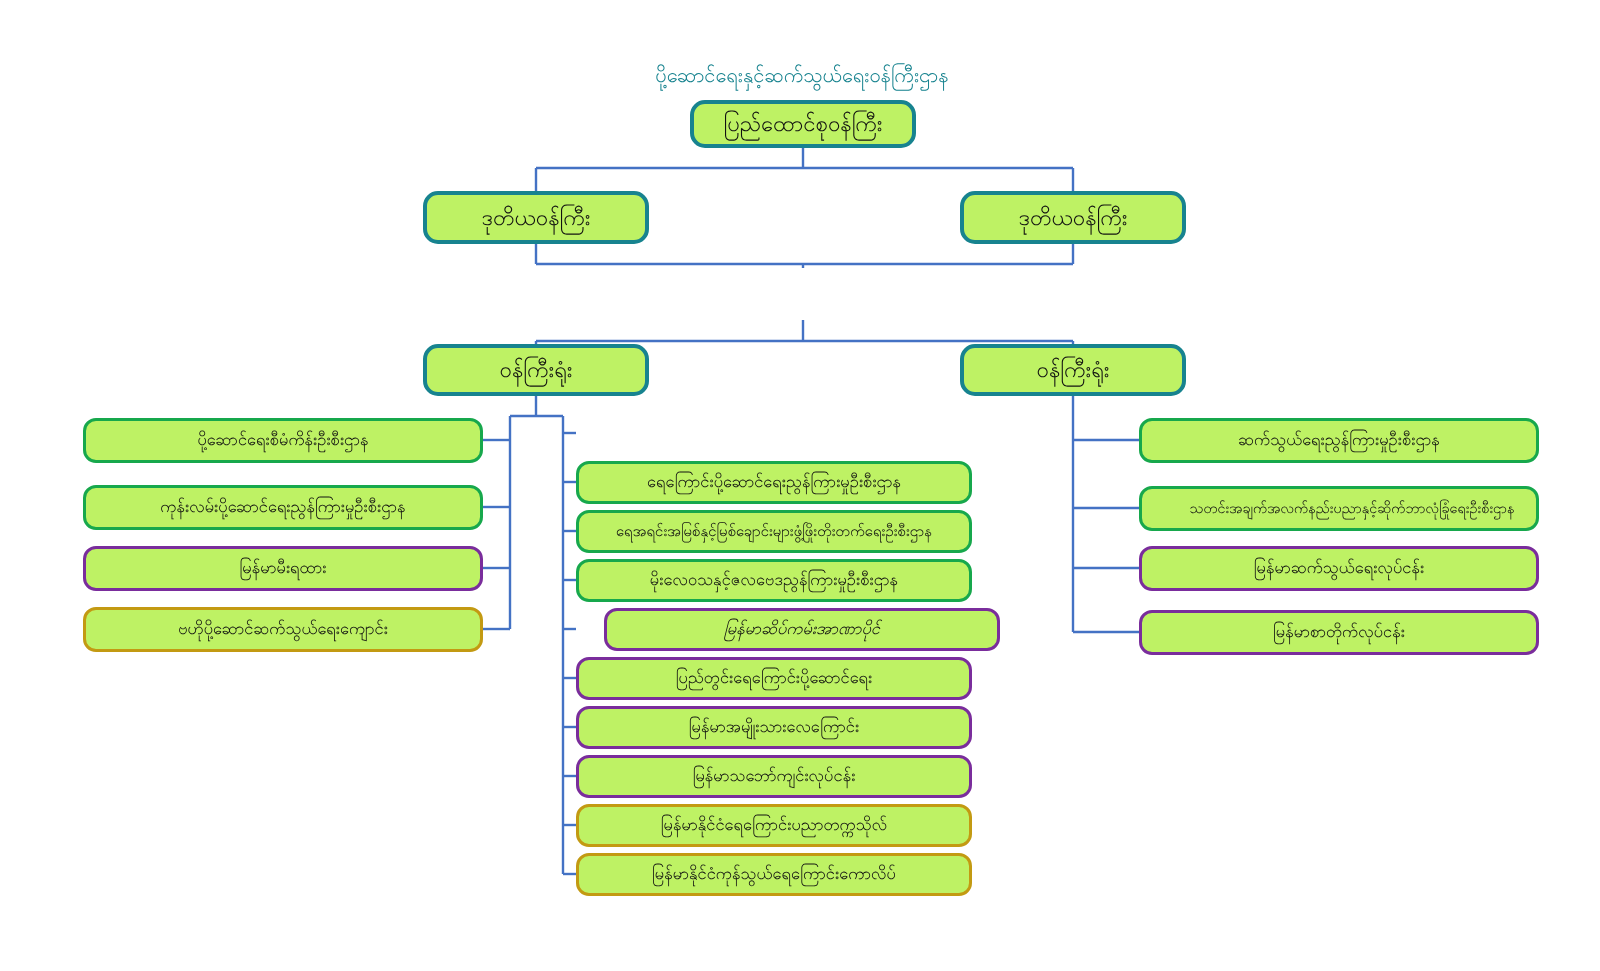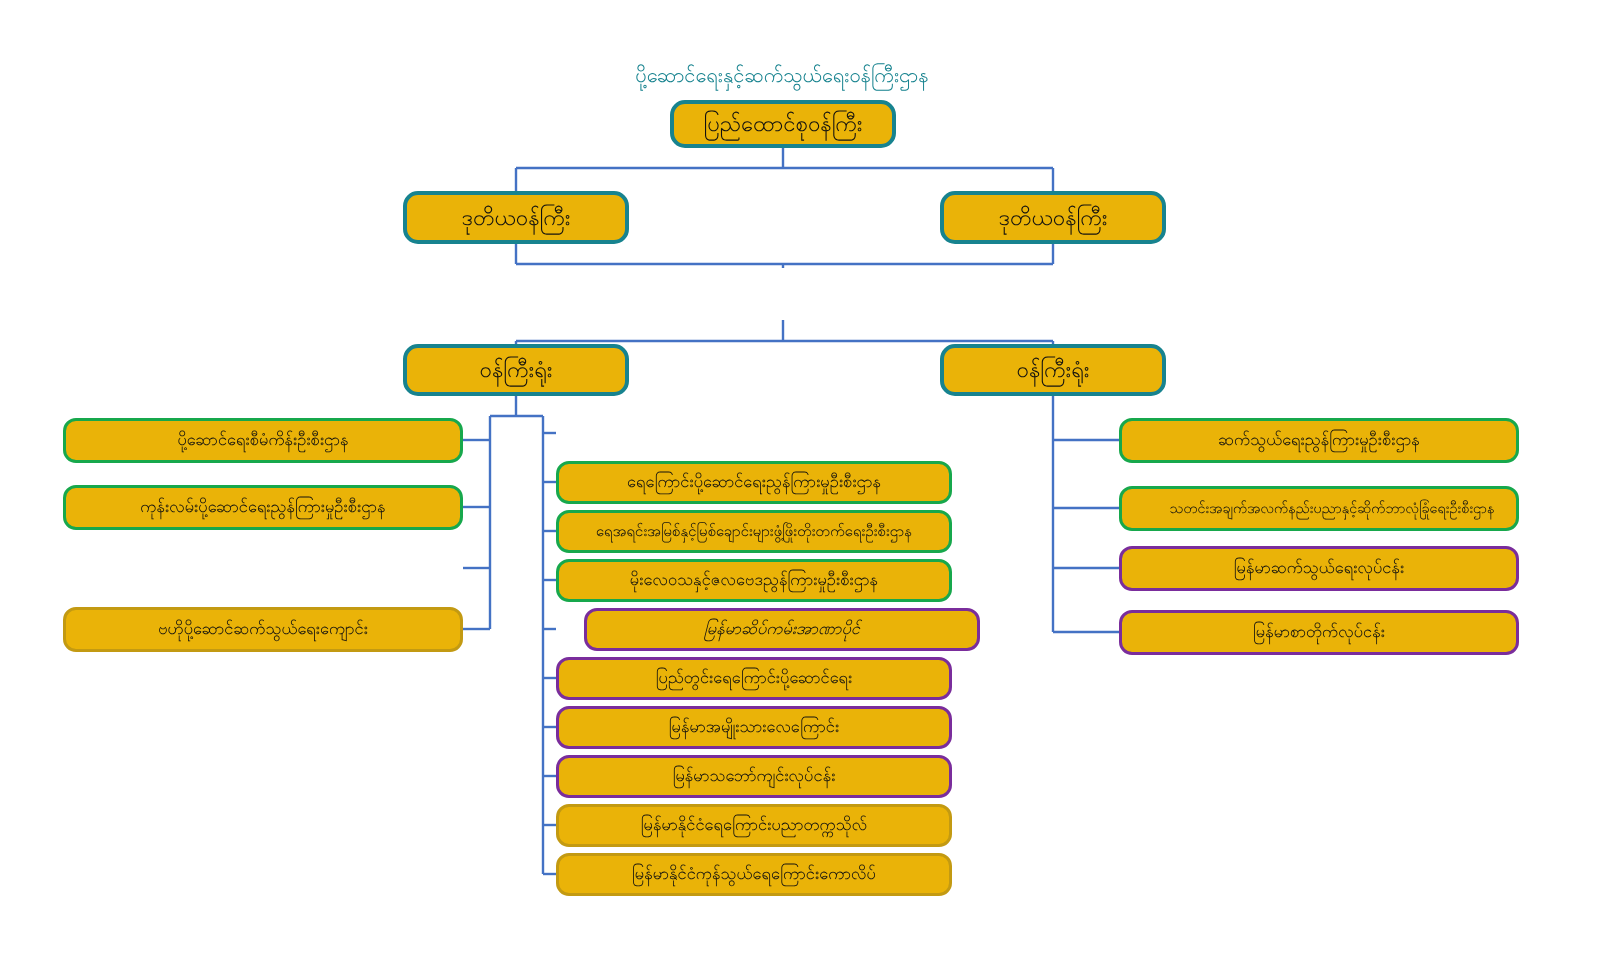--- a/index.html
+++ b/index.html
@@ -7,35 +7,35 @@
     margin: 0; padding: 0;
     background: #ffffff;
   }
   body {
     width: 1600px; height: 971px;
     font-family: "DejaVu Sans", "Liberation Sans", sans-serif;
     overflow: hidden;
   }
   #chart {
     position: relative;
-    width: 1396px; height: 971px;
+    width: 1396px; height: 971px; margin-left: 20px;
   }
   
   #wires {
     position: absolute; left: 0; top: 0;
     width: 1600px; height: 971px;
     pointer-events: none;
   }
   .node {
     position: absolute;
     display: flex;
     align-items: center;
     justify-content: center;
     text-align: center;
-    background: #eab308;
+    background: #bef264;
     border-style: solid;
     border-radius: 13px;
     color: #101010;
     line-height: 1.15;
     padding: 2px 8px;
     z-index: 2;
   }
   
   .tier-exec {
     border-width: 4px;
@@ -144,20 +144,23 @@
   <div class="node tier-exec" style="left: 940px; top: 344px; width: 226px; height: 52px; border-color: rgb(23, 131, 143); color: rgb(16, 16, 16);">
     <span>ဝန်ကြီးရုံး</span>
   </div>
 
   <div class="node tier-dept c-green" style="left: 63px; top: 418px; width: 400px; height: 45px; border-color: rgb(23, 168, 76); color: rgb(16, 16, 16);">
     <span>ပို့ဆောင်ရေးစီမံကိန်းဦးစီးဌာန</span>
   </div>
   <div class="node tier-dept c-green" style="left: 63px; top: 485px; width: 400px; height: 45px; border-color: rgb(23, 168, 76); color: rgb(16, 16, 16);">
     <span>ကုန်းလမ်းပို့ဆောင်ရေးညွန်ကြားမှုဦးစီးဌာန</span>
   </div>
+  <div class="node tier-dept c-purple" style="left: 63px; top: 546px; width: 400px; height: 45px; border-color: rgb(122, 45, 156); color: rgb(16, 16, 16);">
+    <span>မြန်မာမီးရထား</span>
+  </div>
   <div class="node tier-dept c-gold" style="left: 63px; top: 607px; width: 400px; height: 45px; border-color: rgb(195, 154, 18); color: rgb(16, 16, 16);">
     <span>ဗဟိုပို့ဆောင်ဆက်သွယ်ရေးကျောင်း</span>
   </div>
 
   <div class="node tier-dept c-green" style="left: 556px; top: 461px; width: 396px; height: 43px; border-color: rgb(23, 168, 76); color: rgb(16, 16, 16);">
     <span>ရေကြောင်းပို့ဆောင်ရေးညွန်ကြားမှုဦးစီးဌာန</span>
   </div>
   <div class="node tier-dept c-green" style="left: 556px; top: 510px; width: 396px; height: 43px; border-color: rgb(23, 168, 76); color: rgb(16, 16, 16);">
     <span style="font-size:15px;">ရေအရင်းအမြစ်နှင့်မြစ်ချောင်းများဖွံ့ဖြိုးတိုးတက်ရေးဦးစီးဌာန</span>
   </div>

